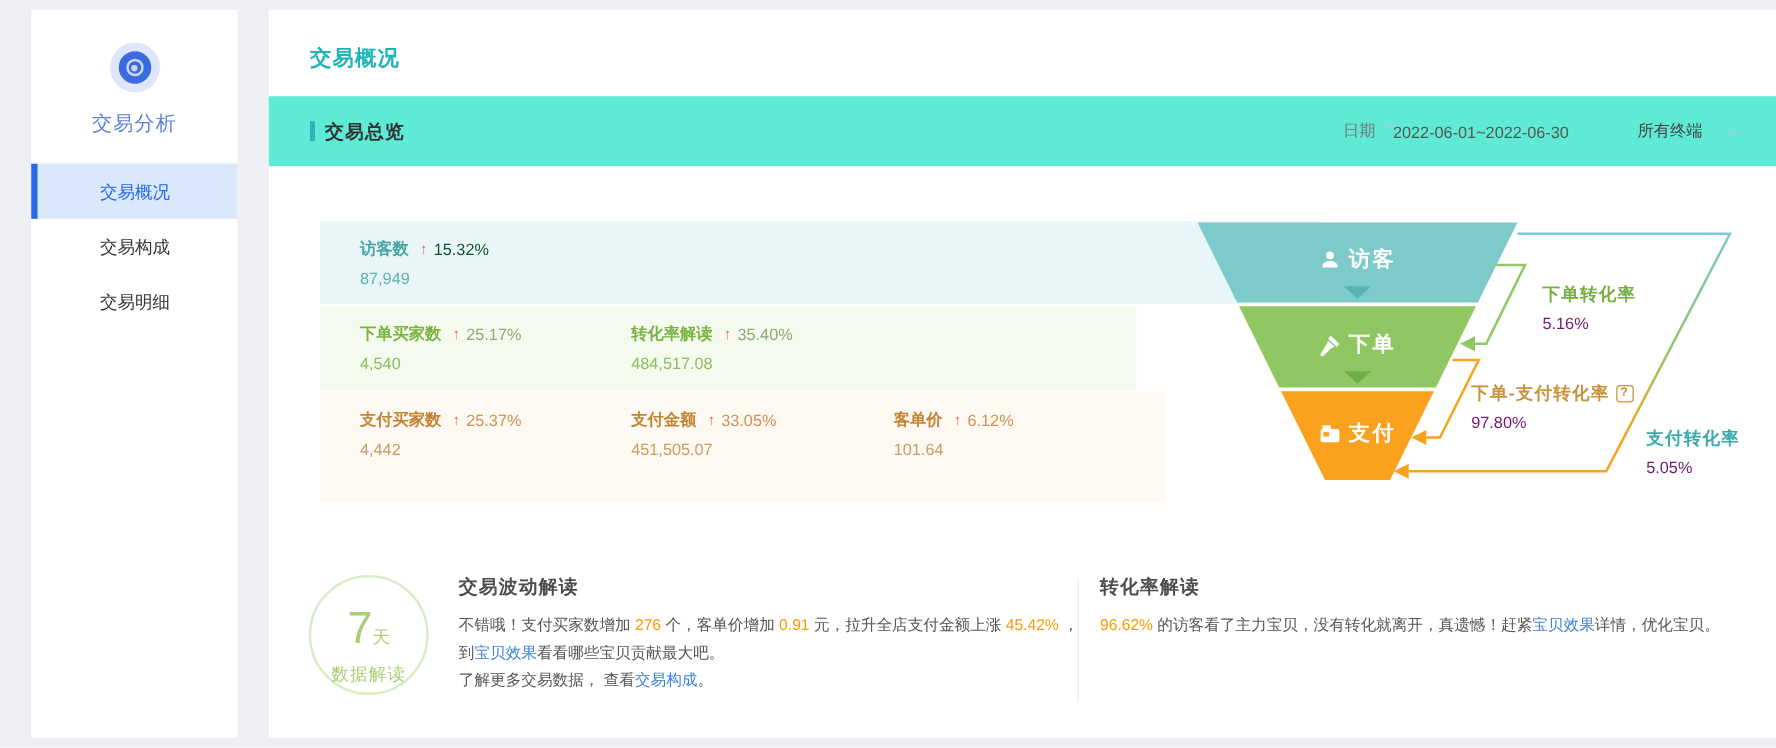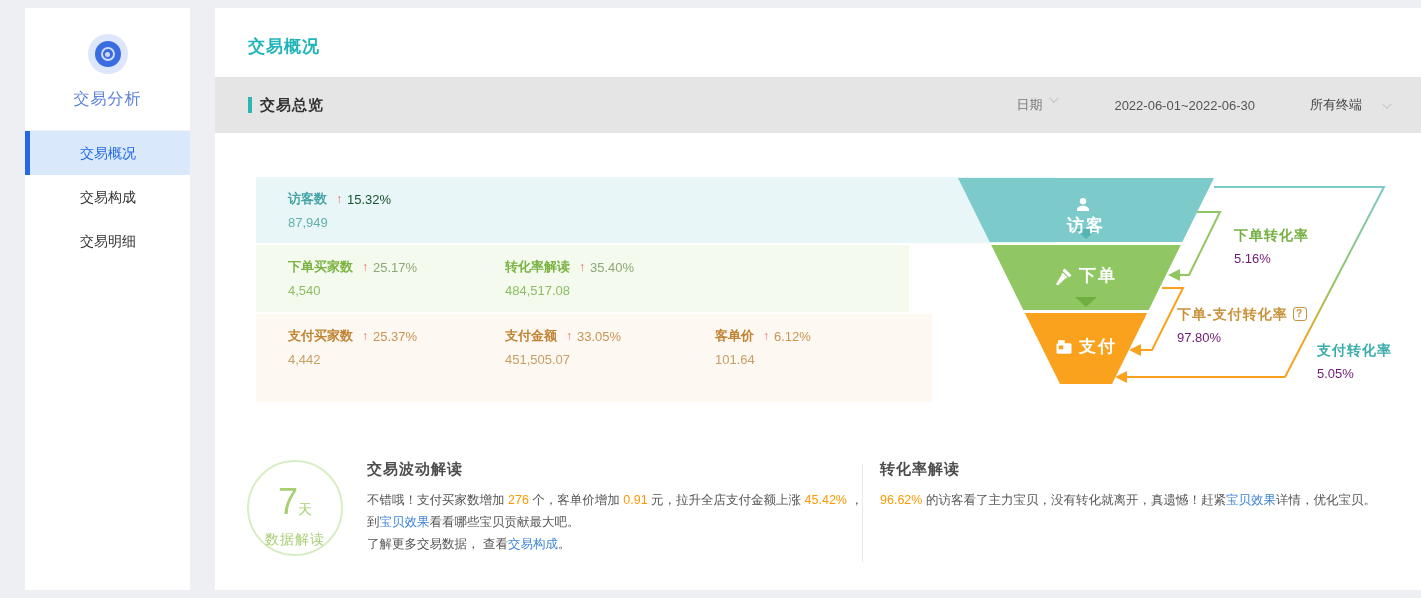--- a/index.html
+++ b/index.html
@@ -15,27 +15,27 @@
   .logo-dot { width:5px; height:5px; border-radius:50%; background:#cdd9f6; }
   .app-title { text-align:center; margin-top:15px; font-size:16px; color:#5b82d7; letter-spacing:1px; }
   .menu { margin-top:20px; border-top:1px solid #f3f3f3; }
   .menu-item { height:44px; line-height:44px; padding-left:55px; font-size:14px; color:#333; cursor:pointer; }
   .menu-item.active { background:#d9e9fb; border-left:5px solid #2468e5; padding-left:50px; color:#2468e5; }
 
   
   .main { position:absolute; left:215px; top:8px; width:1206px; height:582px; background:#fff; }
   .page-title { position:absolute; left:33px; top:27px; font-size:17px; font-weight:bold; color:#1fb4b8; letter-spacing:1px; }
 
-  .toolbar { position:absolute; left:0; top:69px; width:1206px; height:56px; background:#e5e5e5; display:flex; align-items:center; }
+  .toolbar { position:absolute; left:0; top:69px; width:1206px; height:56px; background:#5eead4; display:flex; align-items:center; }
   .section-title { display:flex; align-items:center; margin-left:33px; font-size:15px; font-weight:bold; color:#333; letter-spacing:1px; }
   .tbar { width:4px; height:16px; background:#2cb5b5; margin-right:8px; }
   .toolbar-right { margin-left:auto; display:flex; align-items:center; padding-right:32px; font-size:13px; }
   .date-label { color:#777; display:flex; cursor:pointer; }
   .chev { display:inline-block; width:7px; height:7px; border-right:1.5px solid #c0c4cc; border-bottom:1.5px solid #c0c4cc; transform:rotate(45deg) translateY(-2px); margin-left:7px; }
-  .date-range { color:#555; margin-left:58px; cursor:pointer; }
+  .date-range { color:#555; cursor:pointer; }
   .terminal { color:#444; margin-left:55px; cursor:pointer; }
   .terminal-chev { margin-left:20px; cursor:pointer; }
 
   
   .mrow { position:absolute; left:41px; }
   .mrow.teal   { top:169px; width:800px; height:66px; background:#e9f6f8; }
   .mrow.green  { top:237px; width:653px; height:67px; background:#f4faee; }
   .mrow.orange { top:306px; width:676px; height:88px; background:#fdf8f1; }
   .mcell { position:absolute; top:13px; }
   .mcell .lrow { font-size:13px; display:flex; align-items:center; }
@@ -45,21 +45,21 @@
   .teal   .label { color:#46a4a4; } .teal   .pct { color:#14532d; } .teal   .value { color:#63b0ac; }
   .green  .label { color:#7ab342; } .green  .pct { color:#8da878; } .green  .value { color:#8cbe63; }
   .orange .label { color:#c08434; } .orange .pct { color:#cb9356; } .orange .value { color:#c79e66; }
   .c0 { left:32px; } .c1 { left:249px; } .c2 { left:459px; }
 
   
   .funnel { position:absolute; left:735px; top:157px; width:471px; height:240px; }
   .funnel svg.shapes { position:absolute; left:0; top:0; }
   .stage-label { position:absolute; left:136px; transform:translateX(-50%); display:flex; align-items:center; color:#fff; font-size:17px; font-weight:bold; letter-spacing:2px; white-space:nowrap; }
   .stage-label svg { margin-right:6px; }
-  .sl0 { top:31px;flex-direction:column; } .sl1 { top:99px; } .sl2 { top:170px; }
+  .sl0 { top:31px; } .sl1 { top:99px; } .sl2 { top:170px; }
   .rate { position:absolute; white-space:nowrap; }
   .rate .rlabel { font-size:14px; font-weight:bold; letter-spacing:1px; }
   .rate .rvalue { font-size:13px; color:#701a75; margin-top:6px; }
   .rate0 { left:284px; top:62px; } .rate0 .rlabel { color:#76b043; }
   .rate1 { left:227px; top:141px; } .rate1 .rlabel { color:#c9923a; }
   .rate2 { left:367px; top:177px; } .rate2 .rlabel { color:#3aabab; }
   .help-ic { display:inline-block; width:14px; height:14px; border:1px solid #c9923a; border-radius:3px; font-size:10px; line-height:12px; text-align:center; color:#c9923a; font-weight:bold; margin-left:5px; vertical-align:2px; cursor:pointer; }
 
   
   .badge { position:absolute; left:32px; top:452px; width:96px; height:96px; border:2px solid #d9edc4; border-radius:50%; text-align:center; color:#a8cf74; }

